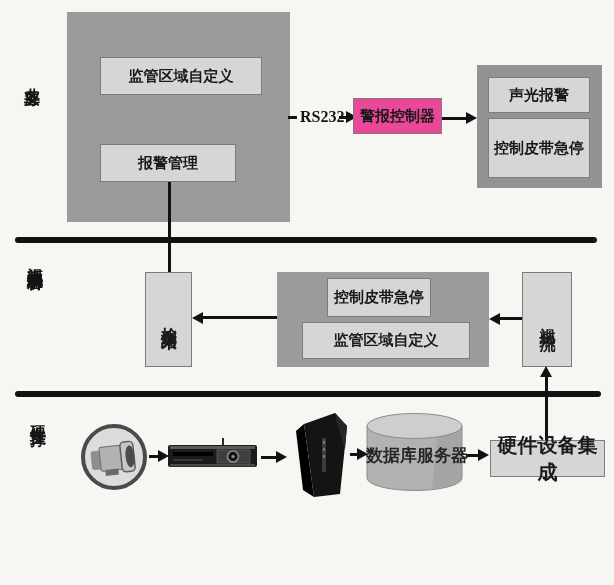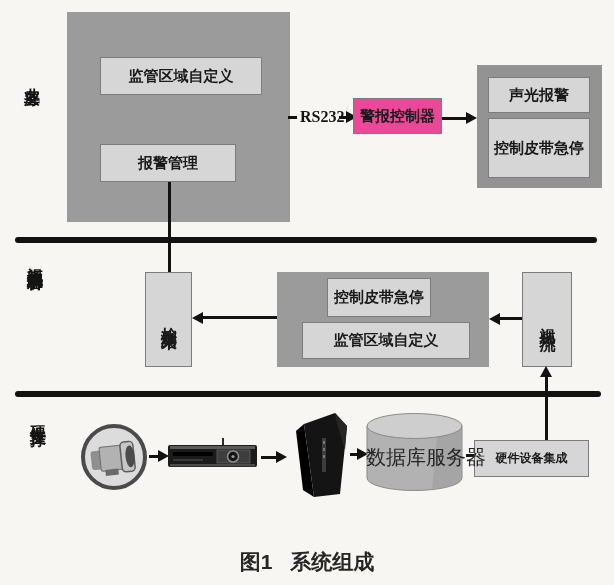--- a/index.html
+++ b/index.html
@@ -36,21 +36,21 @@
     font-weight:bold; font-size:16px; color:#141414;
   }
   .caption {
     position:absolute; left:0; top:548; width:614px; top:548px;
     display:flex; justify-content:center; gap:18px;
     font-size:21px; font-weight:bold; color:#262626;
   }
   .icon { position:absolute; }
   .db-label {
     position:absolute; left:366px; top:444px; width:97px;
-    text-align:center; font-size:20px; font-weight:normal; color:#262626;
+    text-align:center; font-size:17px; font-weight:bold; color:#262626;
     letter-spacing:0; z-index:2; white-space:nowrap;
   }
 </style>
 </head>
 <body>
 
 <div class="stage">
 
   <div class="vlabel" style="left:21px; top:75px;">业务层</div>
   <div class="vlabel" style="left:24px; top:255px; letter-spacing:1px;">视频流内容解析</div>
@@ -145,20 +145,16 @@
   <svg class="icon" style="left:366px; top:413px;" width="97" height="80" viewBox="0 0 97 80">
     <path d="M1,13 L1,65 A47.5,12.5 0 0 0 96,65 L96,13 Z" fill="#b2b2b2" stroke="#8a8a8a" stroke-width="1"></path>
     <path d="M72,14 L96,14 L96,65 A47.5,12.5 0 0 1 66,76 Z" fill="#9c9c9c" opacity="0.6"></path>
     <ellipse cx="48.5" cy="13" rx="47.5" ry="12.5" fill="#cecece" stroke="#8a8a8a" stroke-width="1"></ellipse>
   </svg>
   <div class="db-label">数据库服务器</div>
 
   <div class="hshaft" style="left:466px; top:454px; width:13px;"></div>
   <div class="head right" style="left:478px; top:449px;"></div>
 
-  <div class="lightbox" style="left:474px; top:440px; width:115px; height:37px; font-size:12px;">硬件设备集成</div>
+  <div class="lightbox" style="left:490px; top:440px; width:115px; height:37px; font-size:20px;">硬件设备集成</div>
 
-  <div class="caption">
-    <span>图1</span>
-    <span>系统组成</span>
-  </div>
 
 </div>
 
 </body></html>

